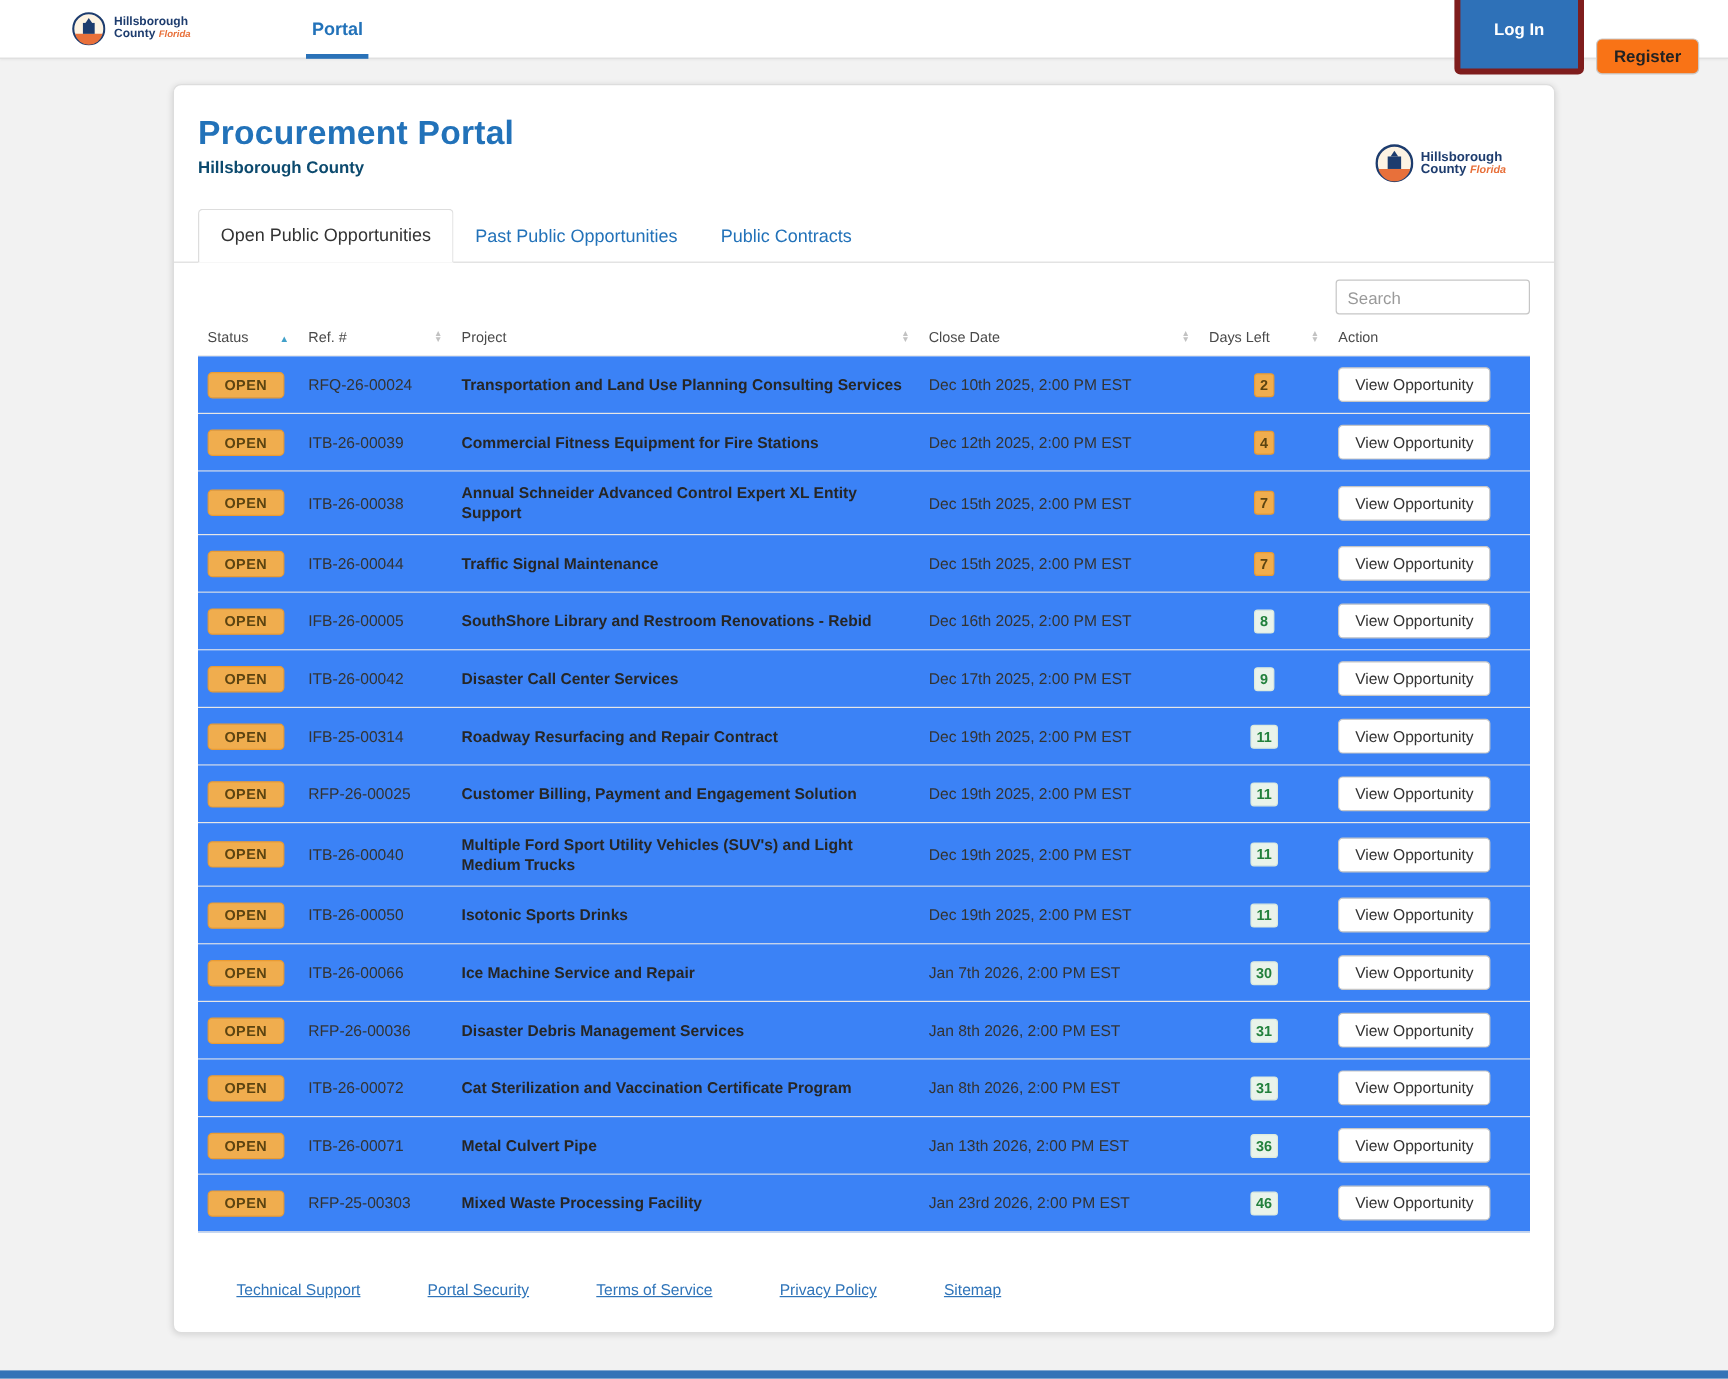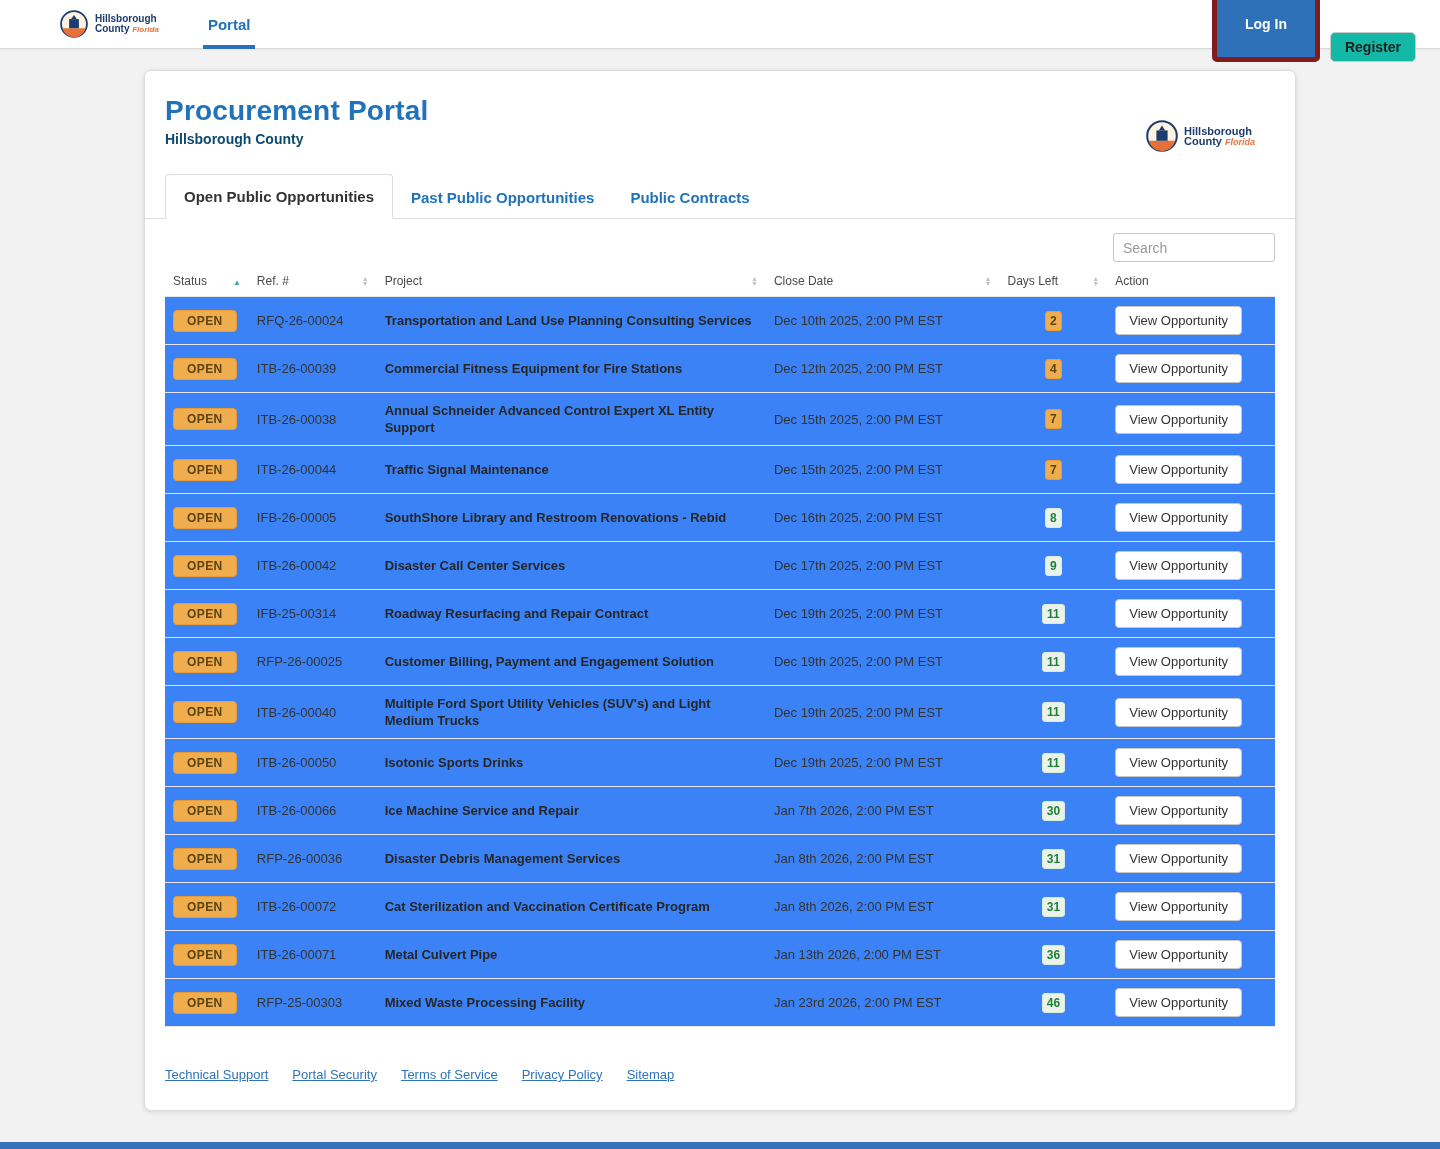--- a/index.html
+++ b/index.html
@@ -21,59 +21,59 @@
     display:flex;
     align-items:center;
     padding:0 24px 0 60px;
   }
   .brand { display:flex; align-items:center; gap:7px; }
   .brand svg { display:block; }
   .brand-text { line-height:10px; }
   .brand-line { font-size:10px; font-weight:bold; color:#1d3c6e; }
   .brand-tag { font-size:8px; color:#e8703a; font-style:italic; font-weight:bold; }
   .nav-item-portal {
-    margin-left:49px;
+    margin-left:101px;
     height:49px;
     display:flex; align-items:center;
     position:relative;
     cursor:pointer;
   }
   .nav-item-portal .lbl { color:#2272b9; font-weight:bold; font-size:15px; }
   .nav-item-portal .bar {
     position:absolute; bottom:0; left:-5px; right:-5px; height:4px; background:#2a72b8;
   }
   .nav-right { margin-left:auto; display:flex; gap:10px; }
   .btn-login {
     background:#2e71b8; border:5px solid #7f1d1d; color:#fff;
     font-weight:bold; font-size:14px; padding:6px 28px; border-radius:5px; cursor:pointer;
     font-family:"Liberation Sans", sans-serif;
   }
   .btn-register {
-    background:#14b8a6; border:1px solid #c9c9c9; color:#222;
+    background:#f97316; border:1px solid #c9c9c9; color:#222;
     font-weight:bold; font-size:14px; padding:6px 14px; border-radius:5px; cursor:pointer;
     font-family:"Liberation Sans", sans-serif;
     margin-top:46px;
   }
   
   .card {
     position:absolute; left:144px; top:70px; width:1152px;
     background:#fff; border:1px solid #ddd; border-radius:7px;
     box-shadow:0 1px 5px rgba(0,0,0,.12);
     padding:0 0 20px 0;
   }
   .card-header { display:flex; justify-content:space-between; align-items:flex-start; padding:24px 20px 20px 20px; }
   .page-title { color:#2272b9; font-size:28px; font-weight:bold; letter-spacing:.2px; }
   .page-subtitle { color:#0c4a6e; font-size:14px; font-weight:bold; margin-top:4px; }
   .card-logo { display:flex; align-items:center; gap:6px; margin:25px 20px 0 0; }
   .card-logo .brand-line { font-size:11px; }
   .card-logo .brand-tag { font-size:9px; }
   
   .tabs { display:flex; align-items:flex-end; border-bottom:1px solid #ddd; padding:0 20px; height:47px; }
   .tab {
-    font-size:15px; font-weight:bold; cursor:pointer;
+    font-size:15px; font-weight:normal; cursor:pointer;
     padding:12px 18px; color:#2272b9;margin-top:44px;
   }
   .tab.active {
     color:#333; background:#fff;
     border:1px solid #ddd; border-bottom:1px solid #fff;
     border-radius:4px 4px 0 0;
     margin-bottom:-1px;
     padding:13px 18px;
   }
   
@@ -118,21 +118,21 @@
   }
   .days-orange { background:#f0ad4e; border:1px solid #e99b33; color:#5c4411; }
   .days-green  { background:#e9f3ea; border:1px solid #dcead e0; border:1px solid #dceadd; color:#22803c; }
   .view-btn {
     background:#fff; border:1px solid #c6c6c6; border-radius:4px;
     font-size:13px; color:#333; padding:6px 13px; cursor:pointer;
     font-family:"Liberation Sans", sans-serif;
   }
   
   .card-footer { display:flex; gap:24px; padding:40px 20px 8px 20px; }
-  .foot-link { font-size:13px; color:#2f74b9; text-decoration:underline; cursor:pointer; }
+  .foot-link { font-size:13px; color:#2f74b9; text-decoration:underline; cursor:pointer;margin-left:32px; }
   
   .page-bottom-bar { position:absolute; left:0; bottom:0; width:100%; height:7px; background:#3473b7; }
 </style>
 </head>
 <body>
 
 <div class="navbar">
   <div class="brand">
     <svg width="28" height="28" viewBox="0 0 40 40">
       <circle cx="20" cy="20" r="18.5" fill="#fdf3e3" stroke="#1d3c6e" stroke-width="2.5"></circle>

